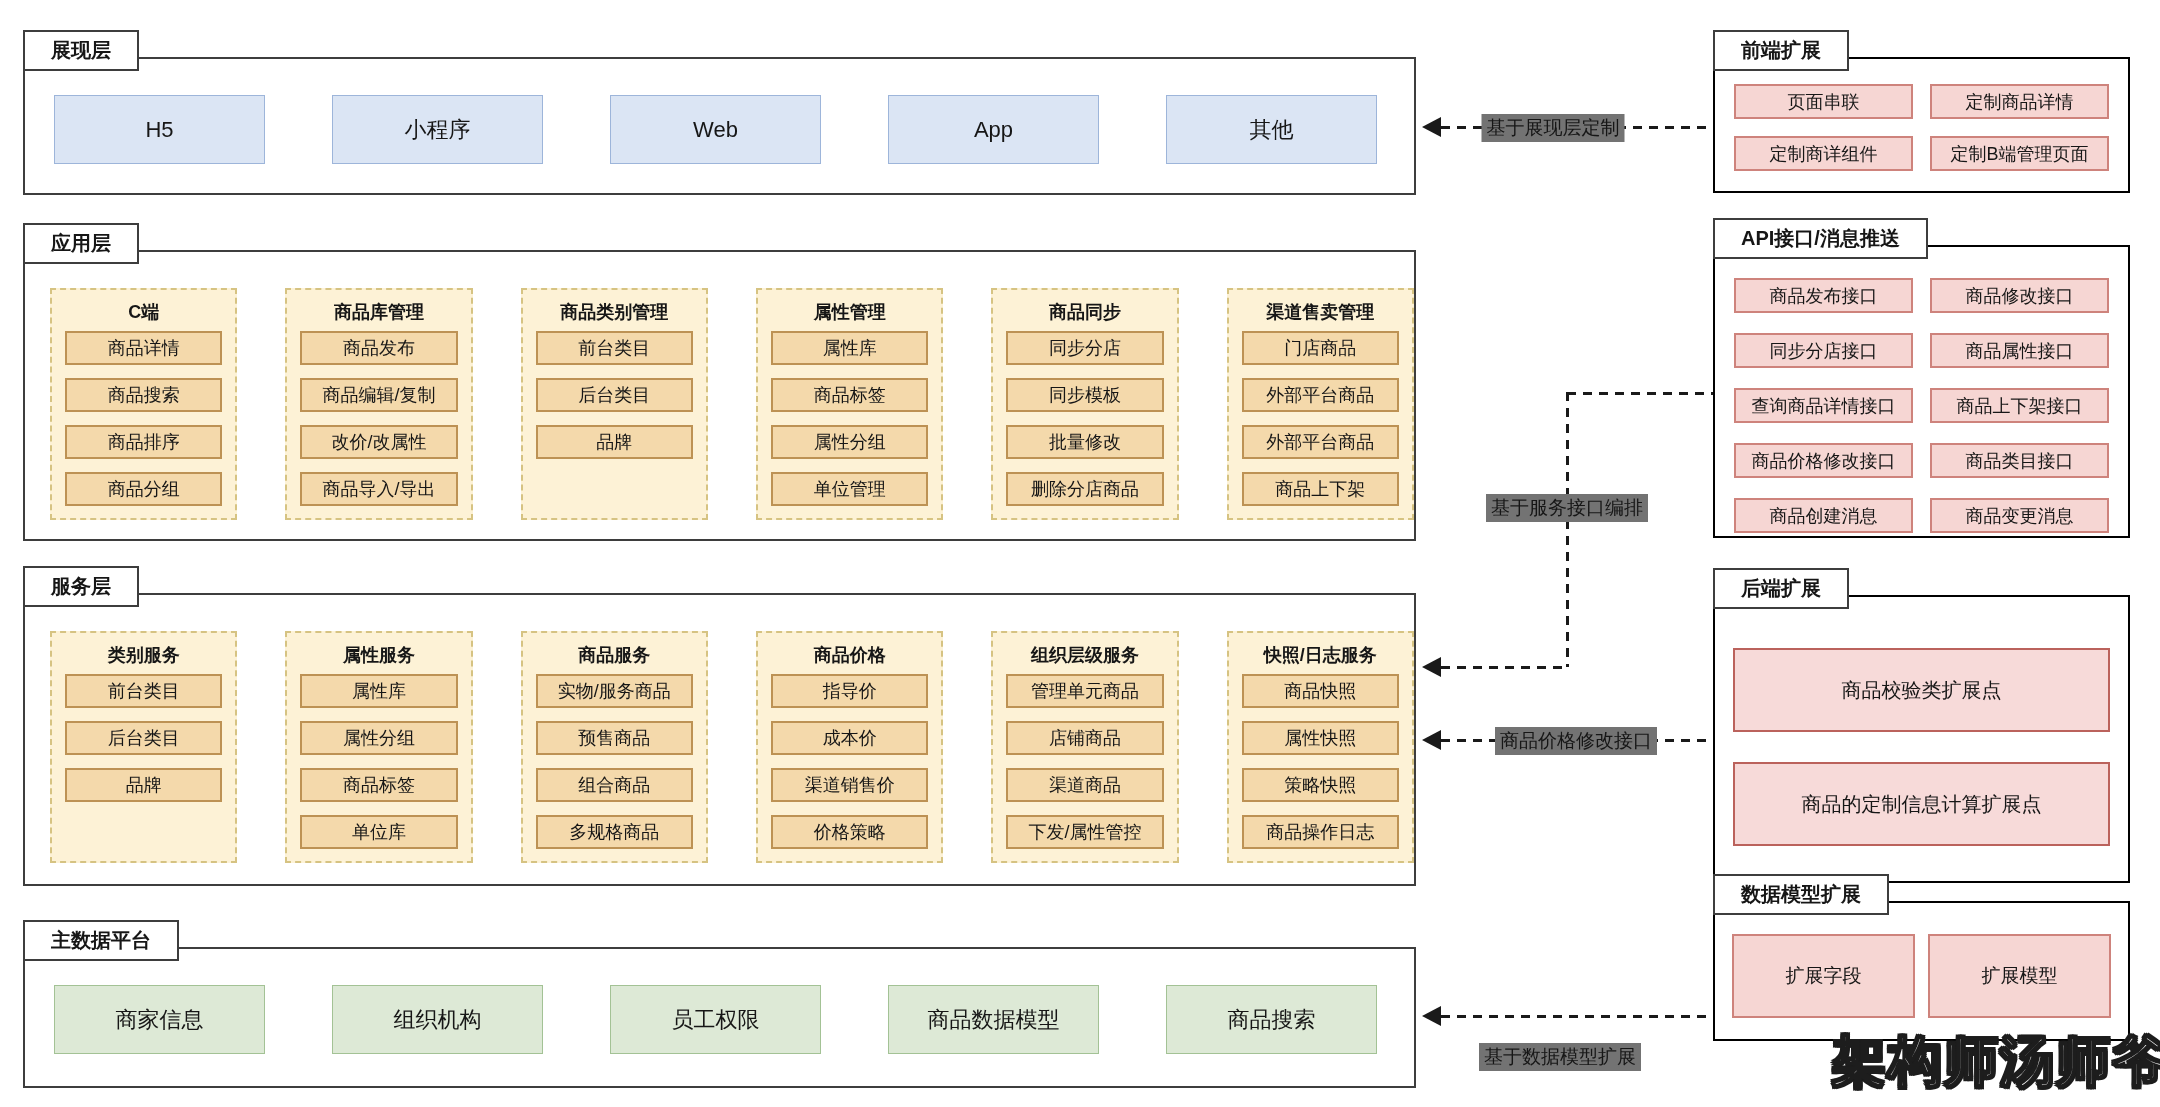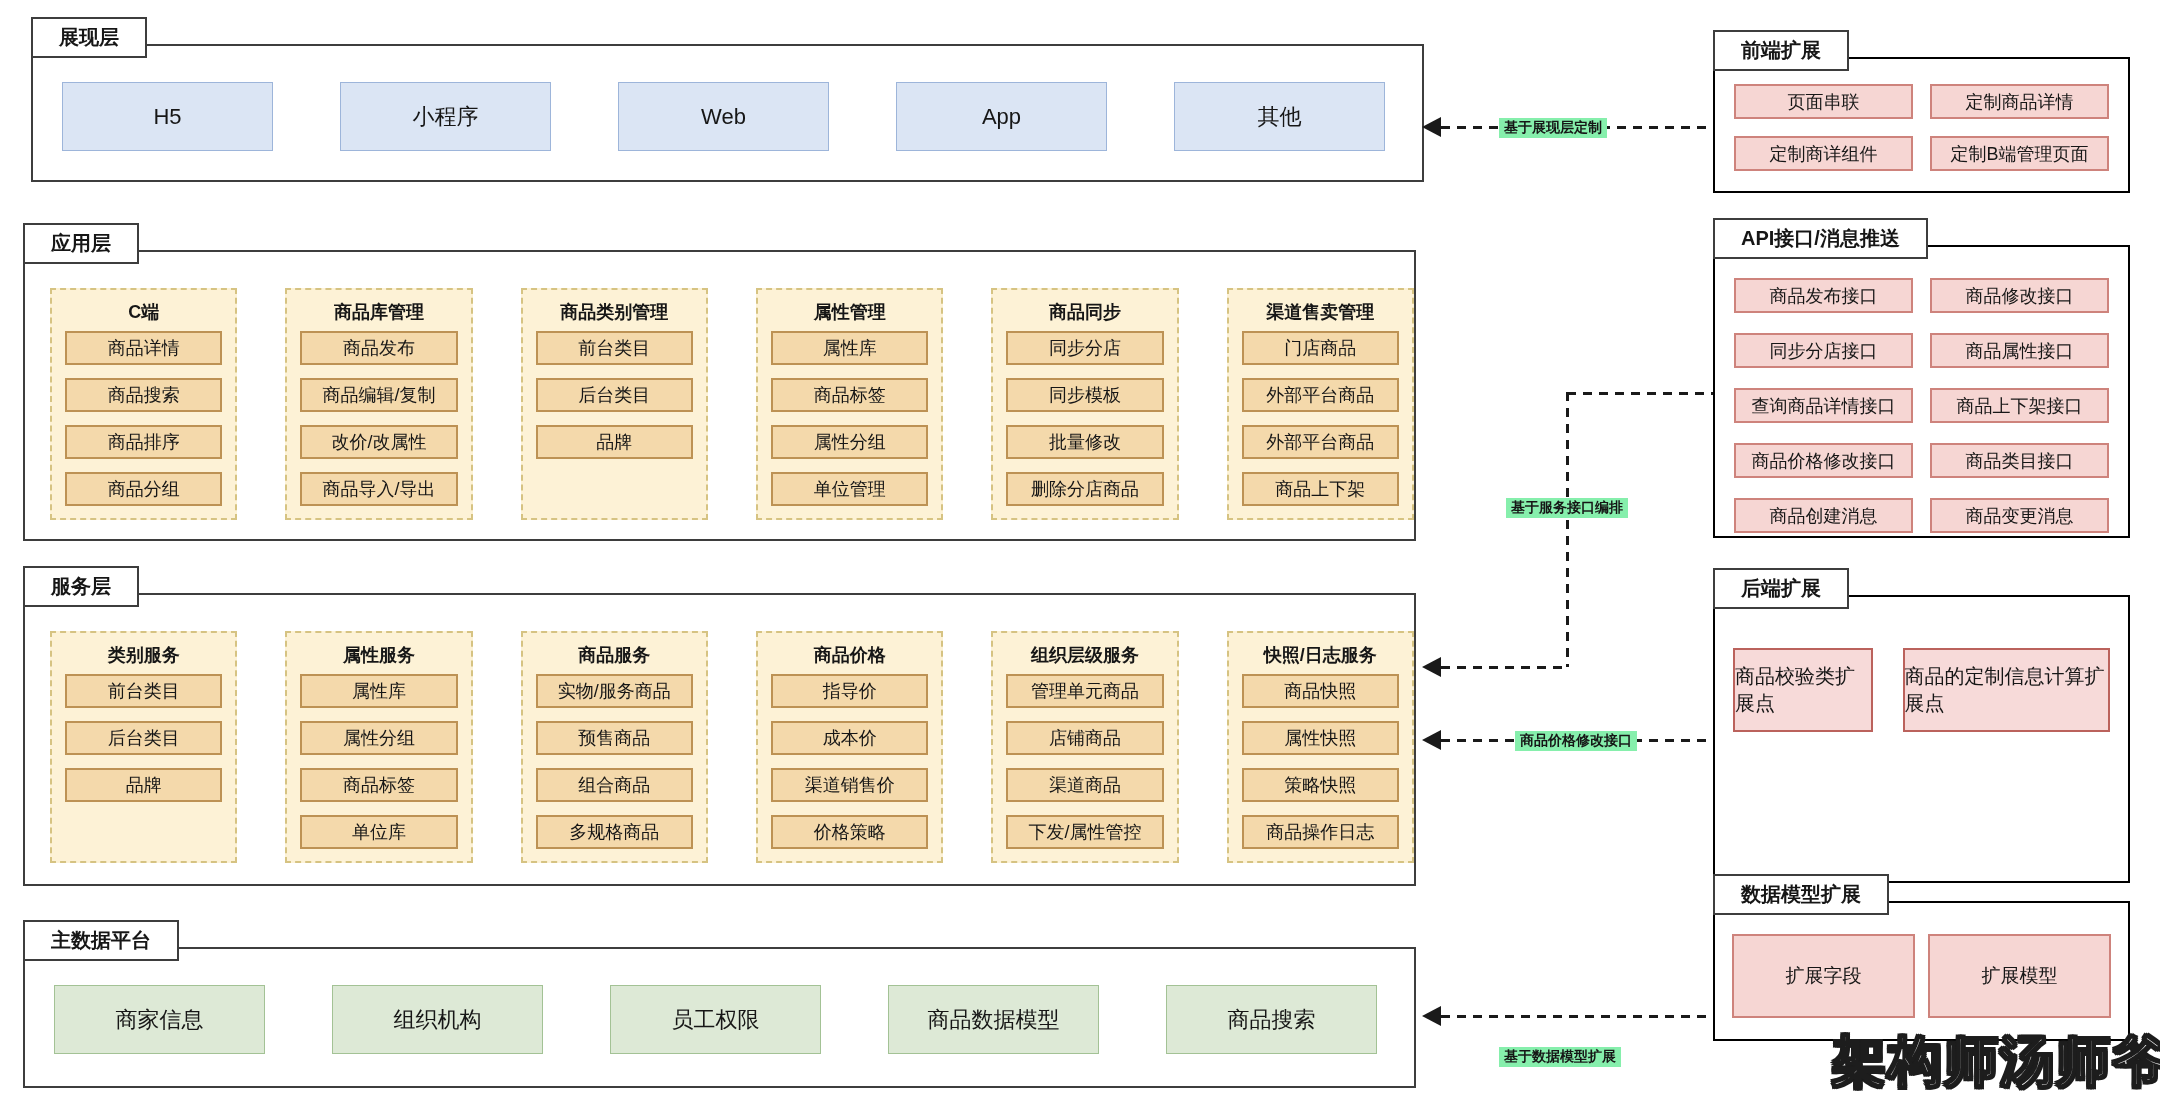--- a/index.html
+++ b/index.html
@@ -1,21 +1,21 @@
 <!DOCTYPE html>
 <html><head>
 <meta charset="utf-8">
 <style>
   html,body{margin:0;padding:0;background:#fff;}
   body{font-family:"Liberation Sans","DejaVu Sans",sans-serif;color:#161616;}
   .canvas{position:relative;width:2160px;height:1107px;background:#fff;overflow:hidden;}
 
   
   .layer{position:absolute;left:23px;width:1393px;border:2px solid #3d3d3d;background:#fff;box-sizing:border-box;}
-  .l1{top:44px;height:138px;margin-left:8px;}
+  .l1{top:57px;height:138px;}
   .l2{top:250px;height:291px;}
   .l3{top:593px;height:293px;}
   .l4{top:947px;height:141px;}
 
   
   .panel{position:absolute;left:1713px;width:417px;border:2px solid #000000;background:#fff;box-sizing:border-box;}
   .p1{top:57px;height:136px;}
   .p2{top:245px;height:293px;}
   .p3{top:595px;height:288px;}
   .p4{top:901px;height:140px;}
@@ -38,33 +38,33 @@
   .col-items{display:flex;flex-direction:column;gap:13px;margin:7px 13px 0;}
   .item{height:34px;background:#f4d9ab;border:2px solid #bd9254;box-sizing:border-box;
         display:flex;align-items:center;justify-content:center;font-size:18px;font-weight:500;}
 
   
   .grid2{display:grid;grid-template-columns:1fr 1fr;column-gap:17px;padding:12px 19px;}
   .p1 .grid2{row-gap:17px;padding-top:25px;}
   .p2 .grid2{row-gap:20px;padding-top:31px;}
   .pink{height:35px;background:#f6d6d3;border:2px solid #ce837c;box-sizing:border-box;
         display:flex;align-items:center;justify-content:center;font-size:18px;font-weight:500;}
-  .stack{display:flex;flex-direction:row;gap:30px;padding:51px 18px 0;}
+  .stack{display:flex;flex-direction:column;gap:30px;padding:51px 18px 0;}
   .bigpink{height:84px;background:#f7dad9;border:2px solid #bb625c;box-sizing:border-box;
            display:flex;align-items:center;justify-content:center;font-size:20px;font-weight:500;}
   .pair{display:grid;grid-template-columns:1fr 1fr;column-gap:13px;padding:31px 17px 0;}
   .tallpink{height:84px;background:#f6d6d3;border:2px solid #ce837c;box-sizing:border-box;
             display:flex;align-items:center;justify-content:center;font-size:19px;font-weight:500;}
 
   
   .dash-h{position:absolute;height:3px;background:repeating-linear-gradient(90deg,#1a1a1a 0 9px,transparent 9px 16px);}
   .dash-v{position:absolute;width:3px;background:repeating-linear-gradient(180deg,#1a1a1a 0 9px,transparent 9px 16px);}
   .ahead{position:absolute;width:0;height:0;border-top:10px solid transparent;border-bottom:10px solid transparent;border-right:19px solid #1a1a1a;}
-  .alabel{position:absolute;transform:translate(-50%,-50%);background:#86efac;padding:1px 5px;
-          font-size:14px;font-weight:700;white-space:nowrap;z-index:2;}
+  .alabel{position:absolute;transform:translate(-50%,-50%);background:#737373;padding:1px 5px;
+          font-size:19px;font-weight:400;white-space:nowrap;z-index:2;}
 
   
   .watermark{position:absolute;left:1832px;top:1026px;font-size:54px;font-weight:700;letter-spacing:2px;
              color:#fff;-webkit-text-stroke:2px #1d1d1d;
              text-shadow:-2px 0 #1d1d1d,2px 0 #1d1d1d,0 -2px #1d1d1d,0 2px #1d1d1d,-2px -2px #1d1d1d,2px 2px #1d1d1d,-2px 2px #1d1d1d,2px -2px #1d1d1d;
              white-space:nowrap;z-index:5;}
 </style>
 </head>
 <body>
 

